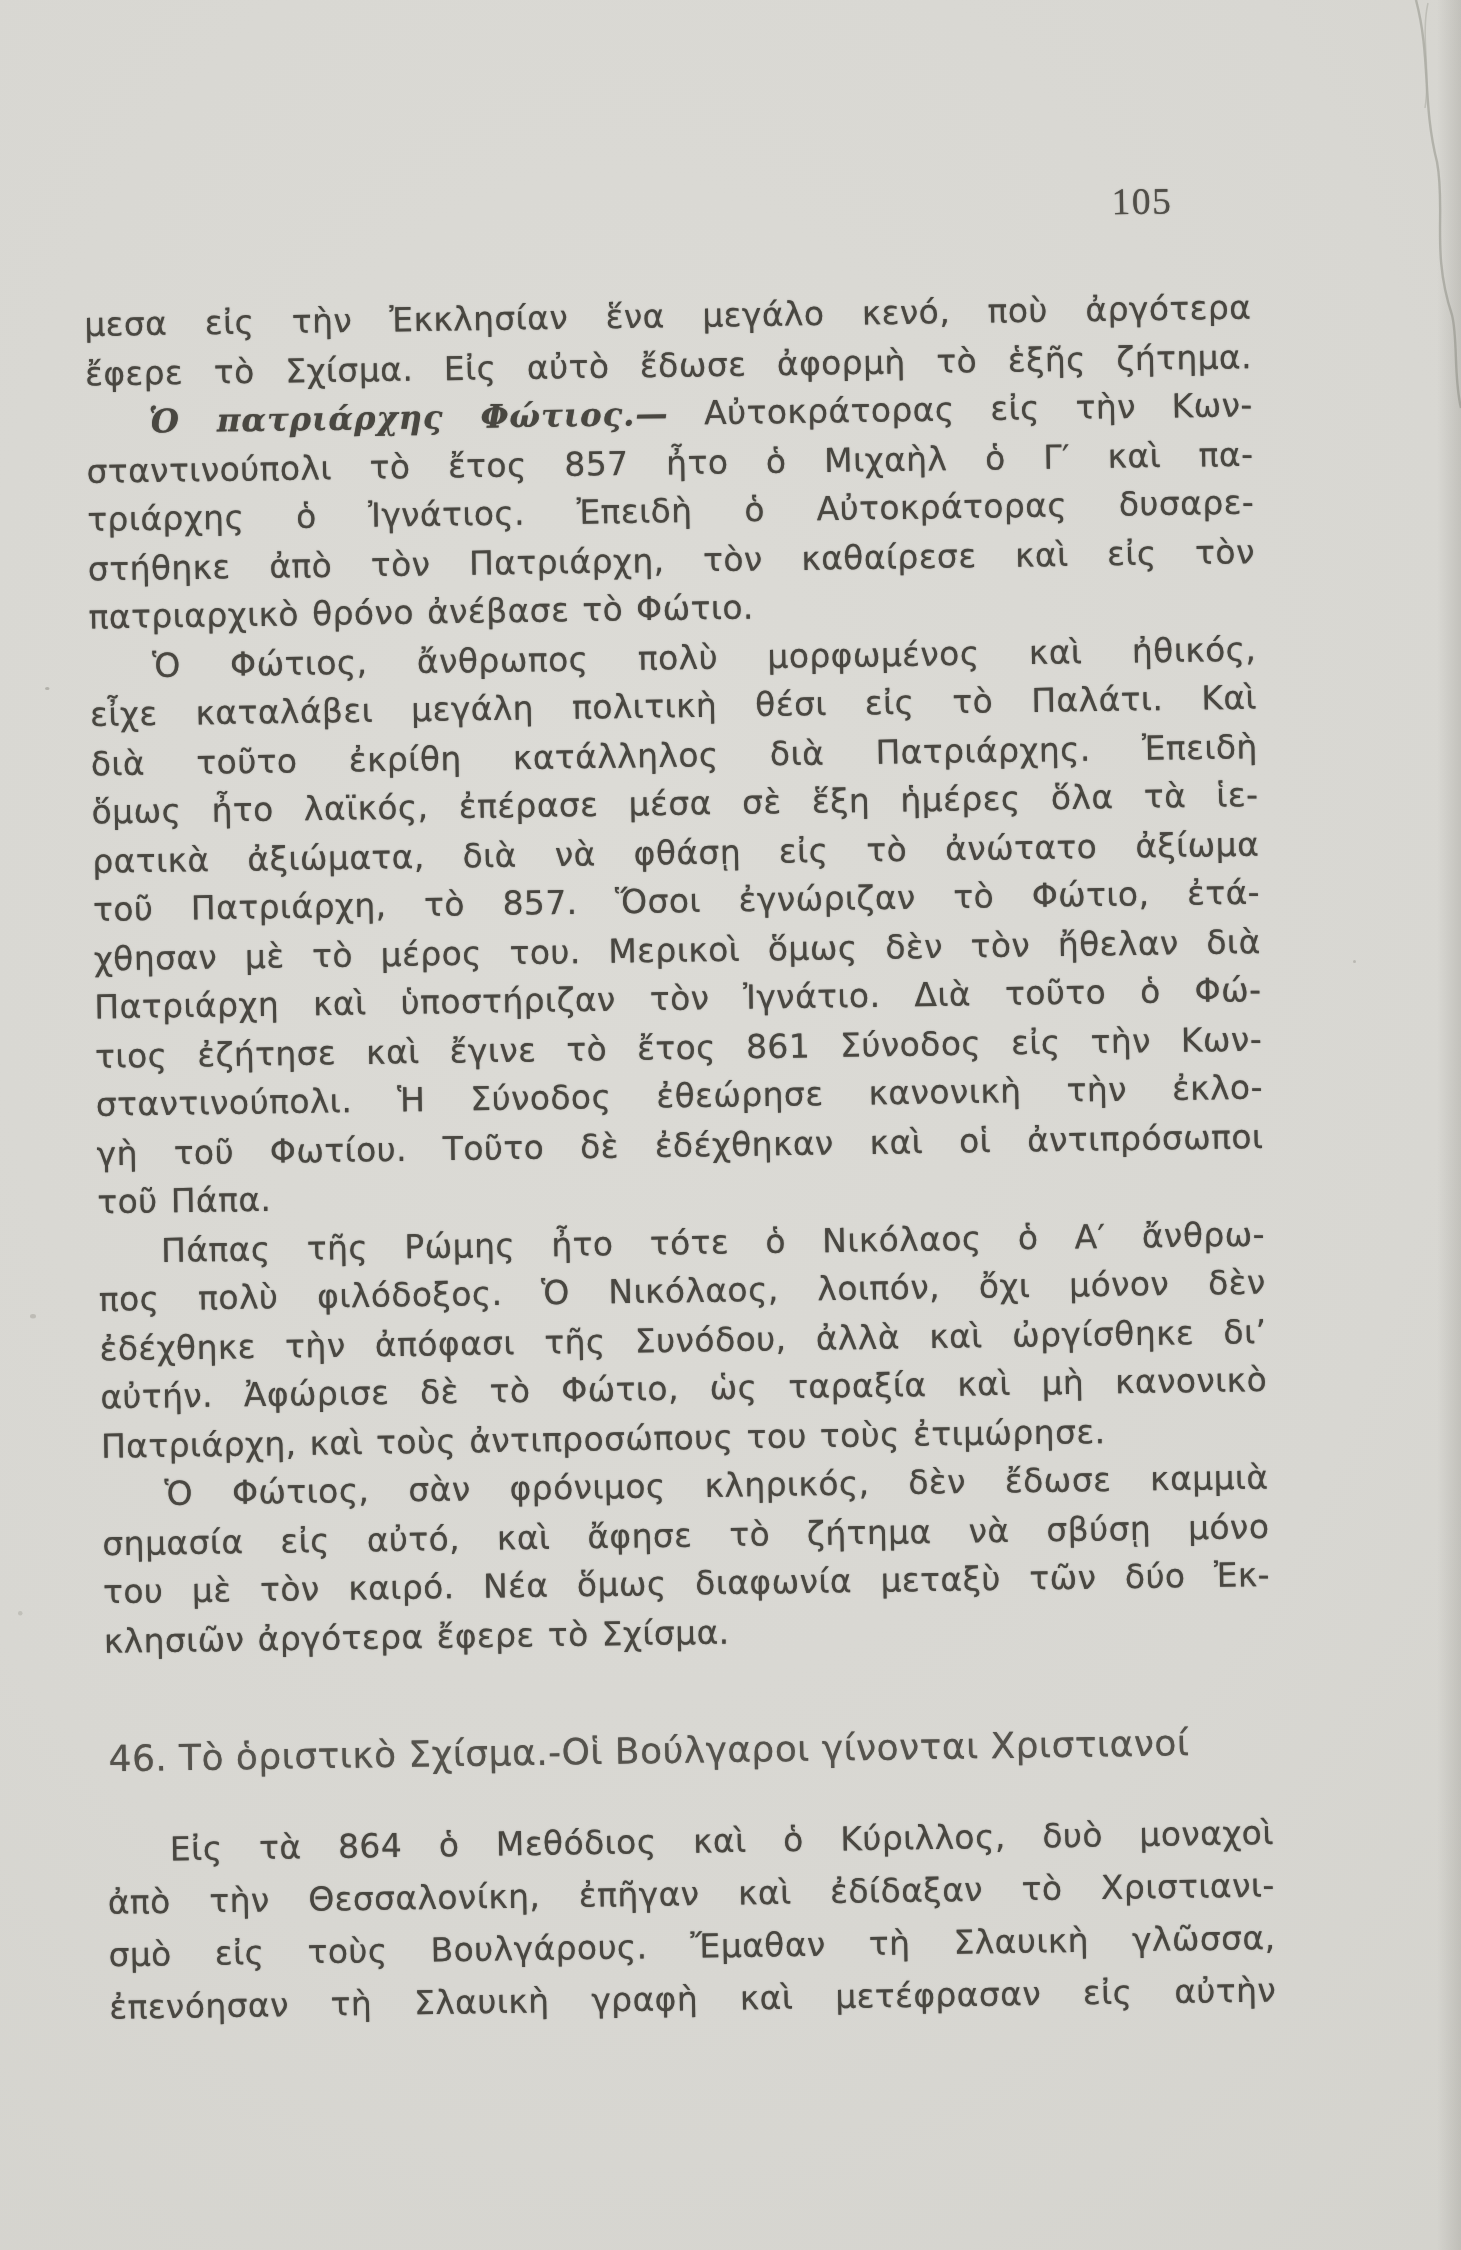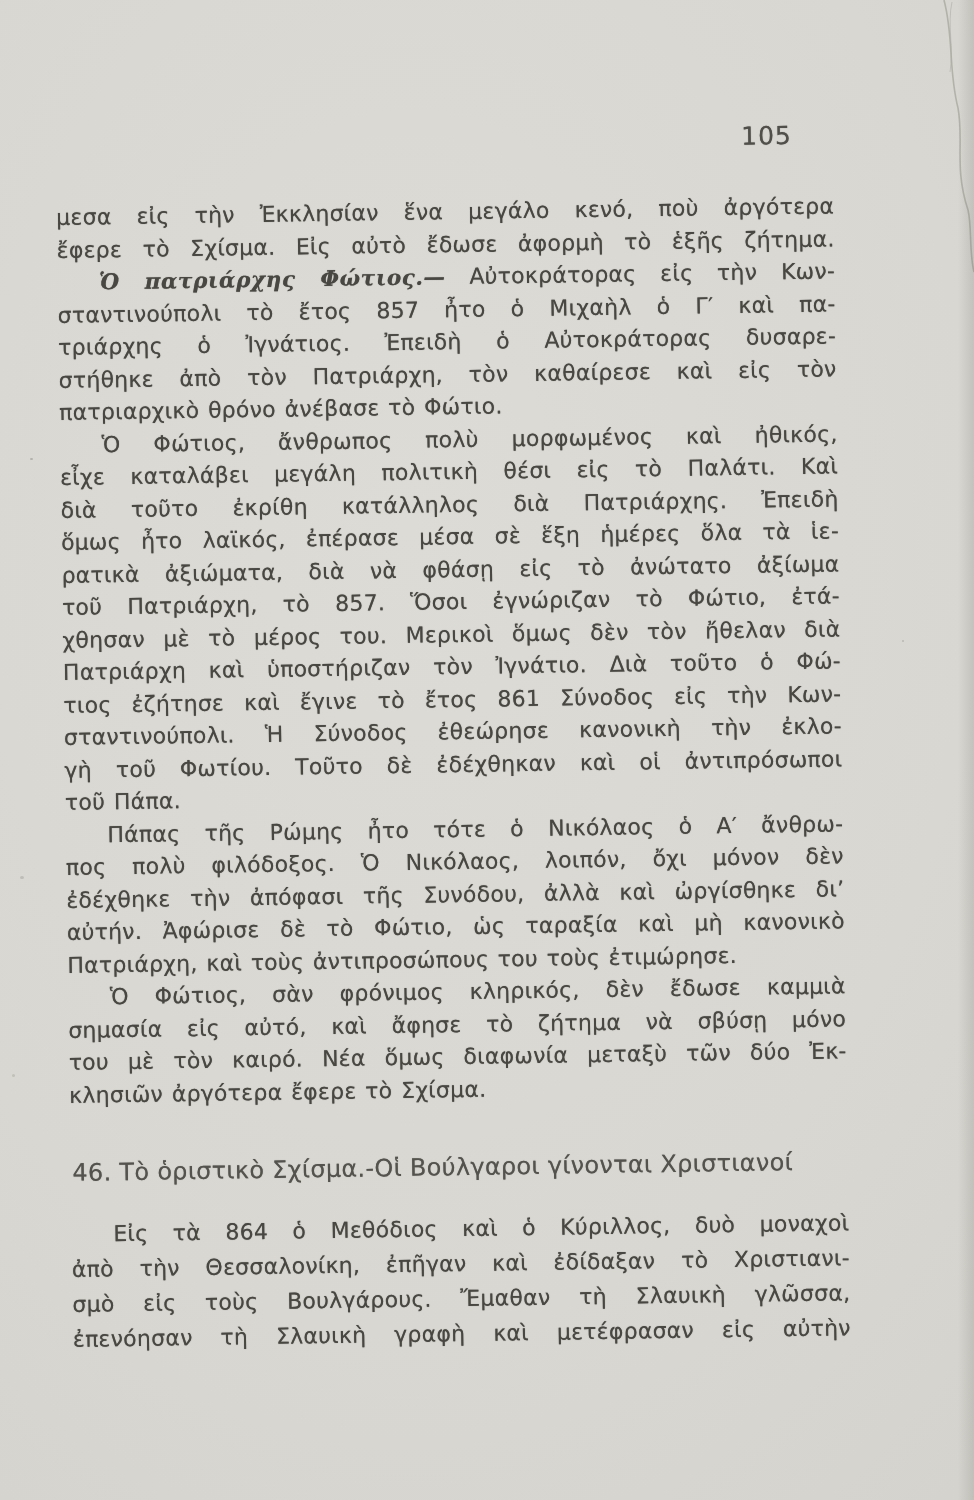--- a/index.html
+++ b/index.html
@@ -15,20 +15,21 @@
     pointer-events:none;
   }
   .content{
     position:absolute;left:56px;top:202px;width:778px;
     transform:rotate(-0.85deg);transform-origin:0 0;
   }
   .pagenum{
     position:absolute;left:686px;top:-70px;
     font-size:25px;color:#514f49;letter-spacing:1px;
     text-shadow:0 0 0.8px rgba(74,72,66,0.8);
+    font-family:Liberation Serif, serif;
   }
   .line{
     font-size:22px;line-height:32.5px;color:#494741;
     letter-spacing:0.25px;word-spacing:1.5px;
     text-align:justify;text-align-last:justify;
     text-shadow:0 0 0.8px rgba(74,72,66,0.75);
   }
   .line.e{text-align:left;text-align-last:left;}
   .line.i{padding-left:42px;}
   .lead{

